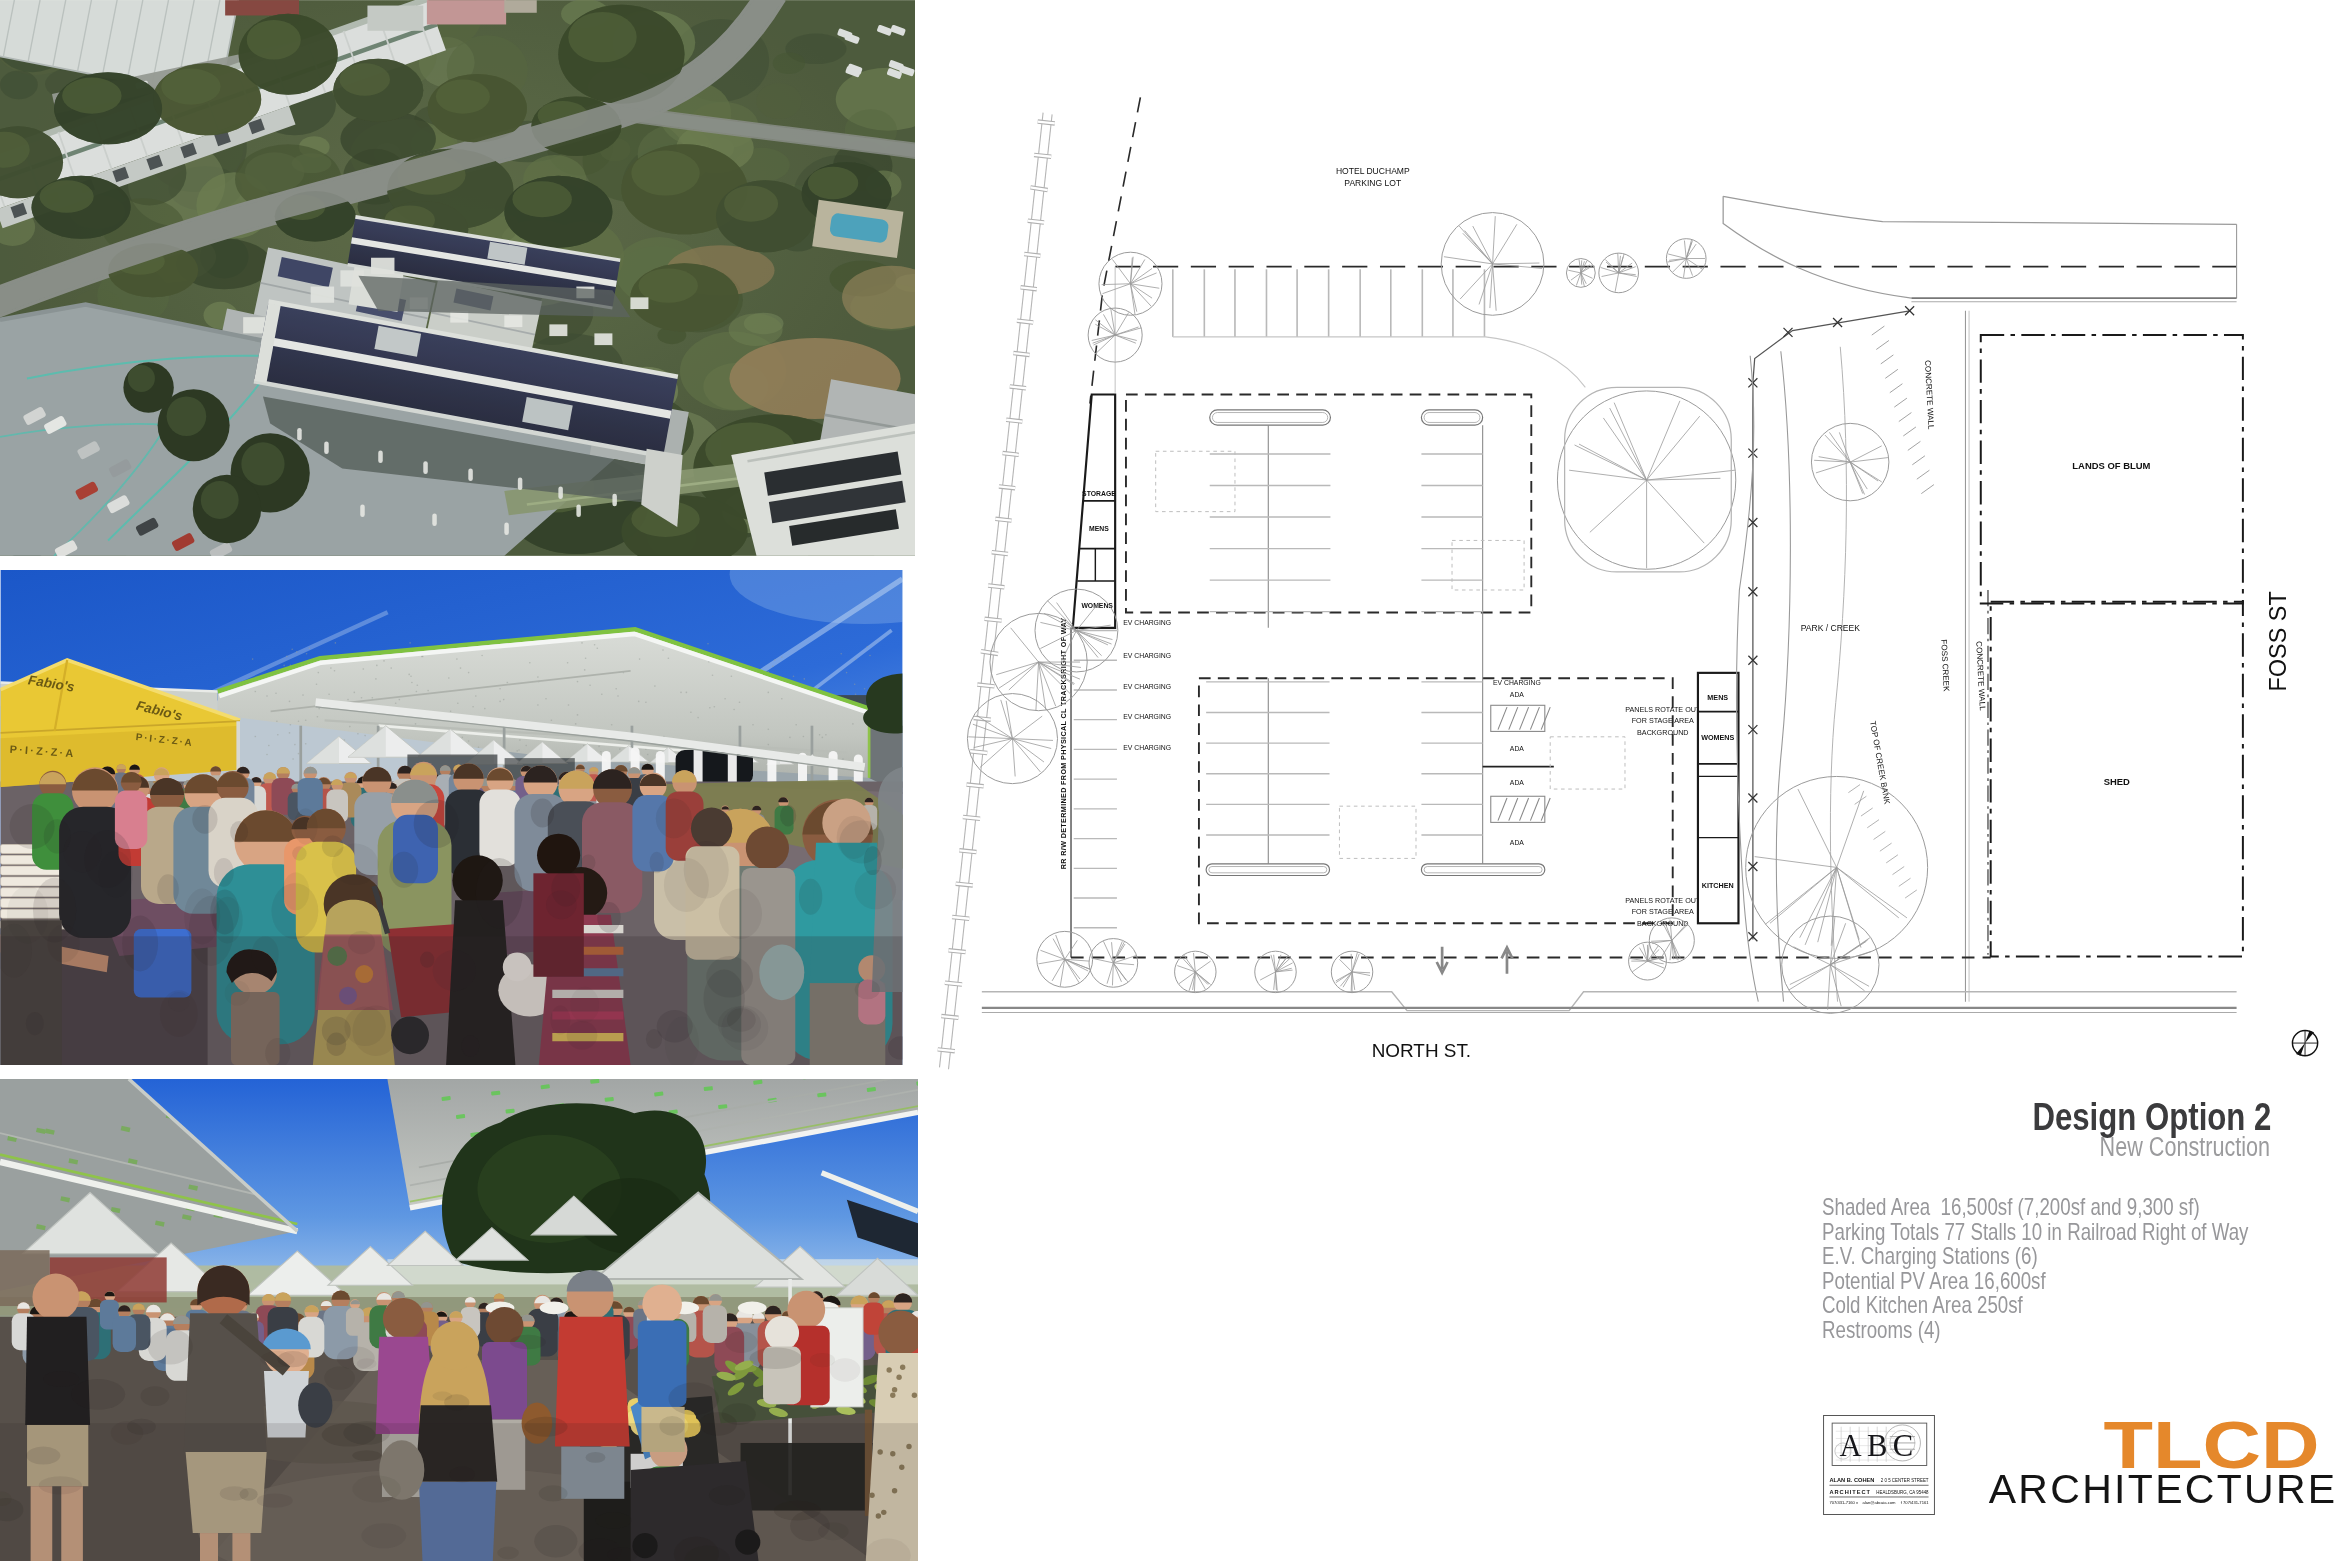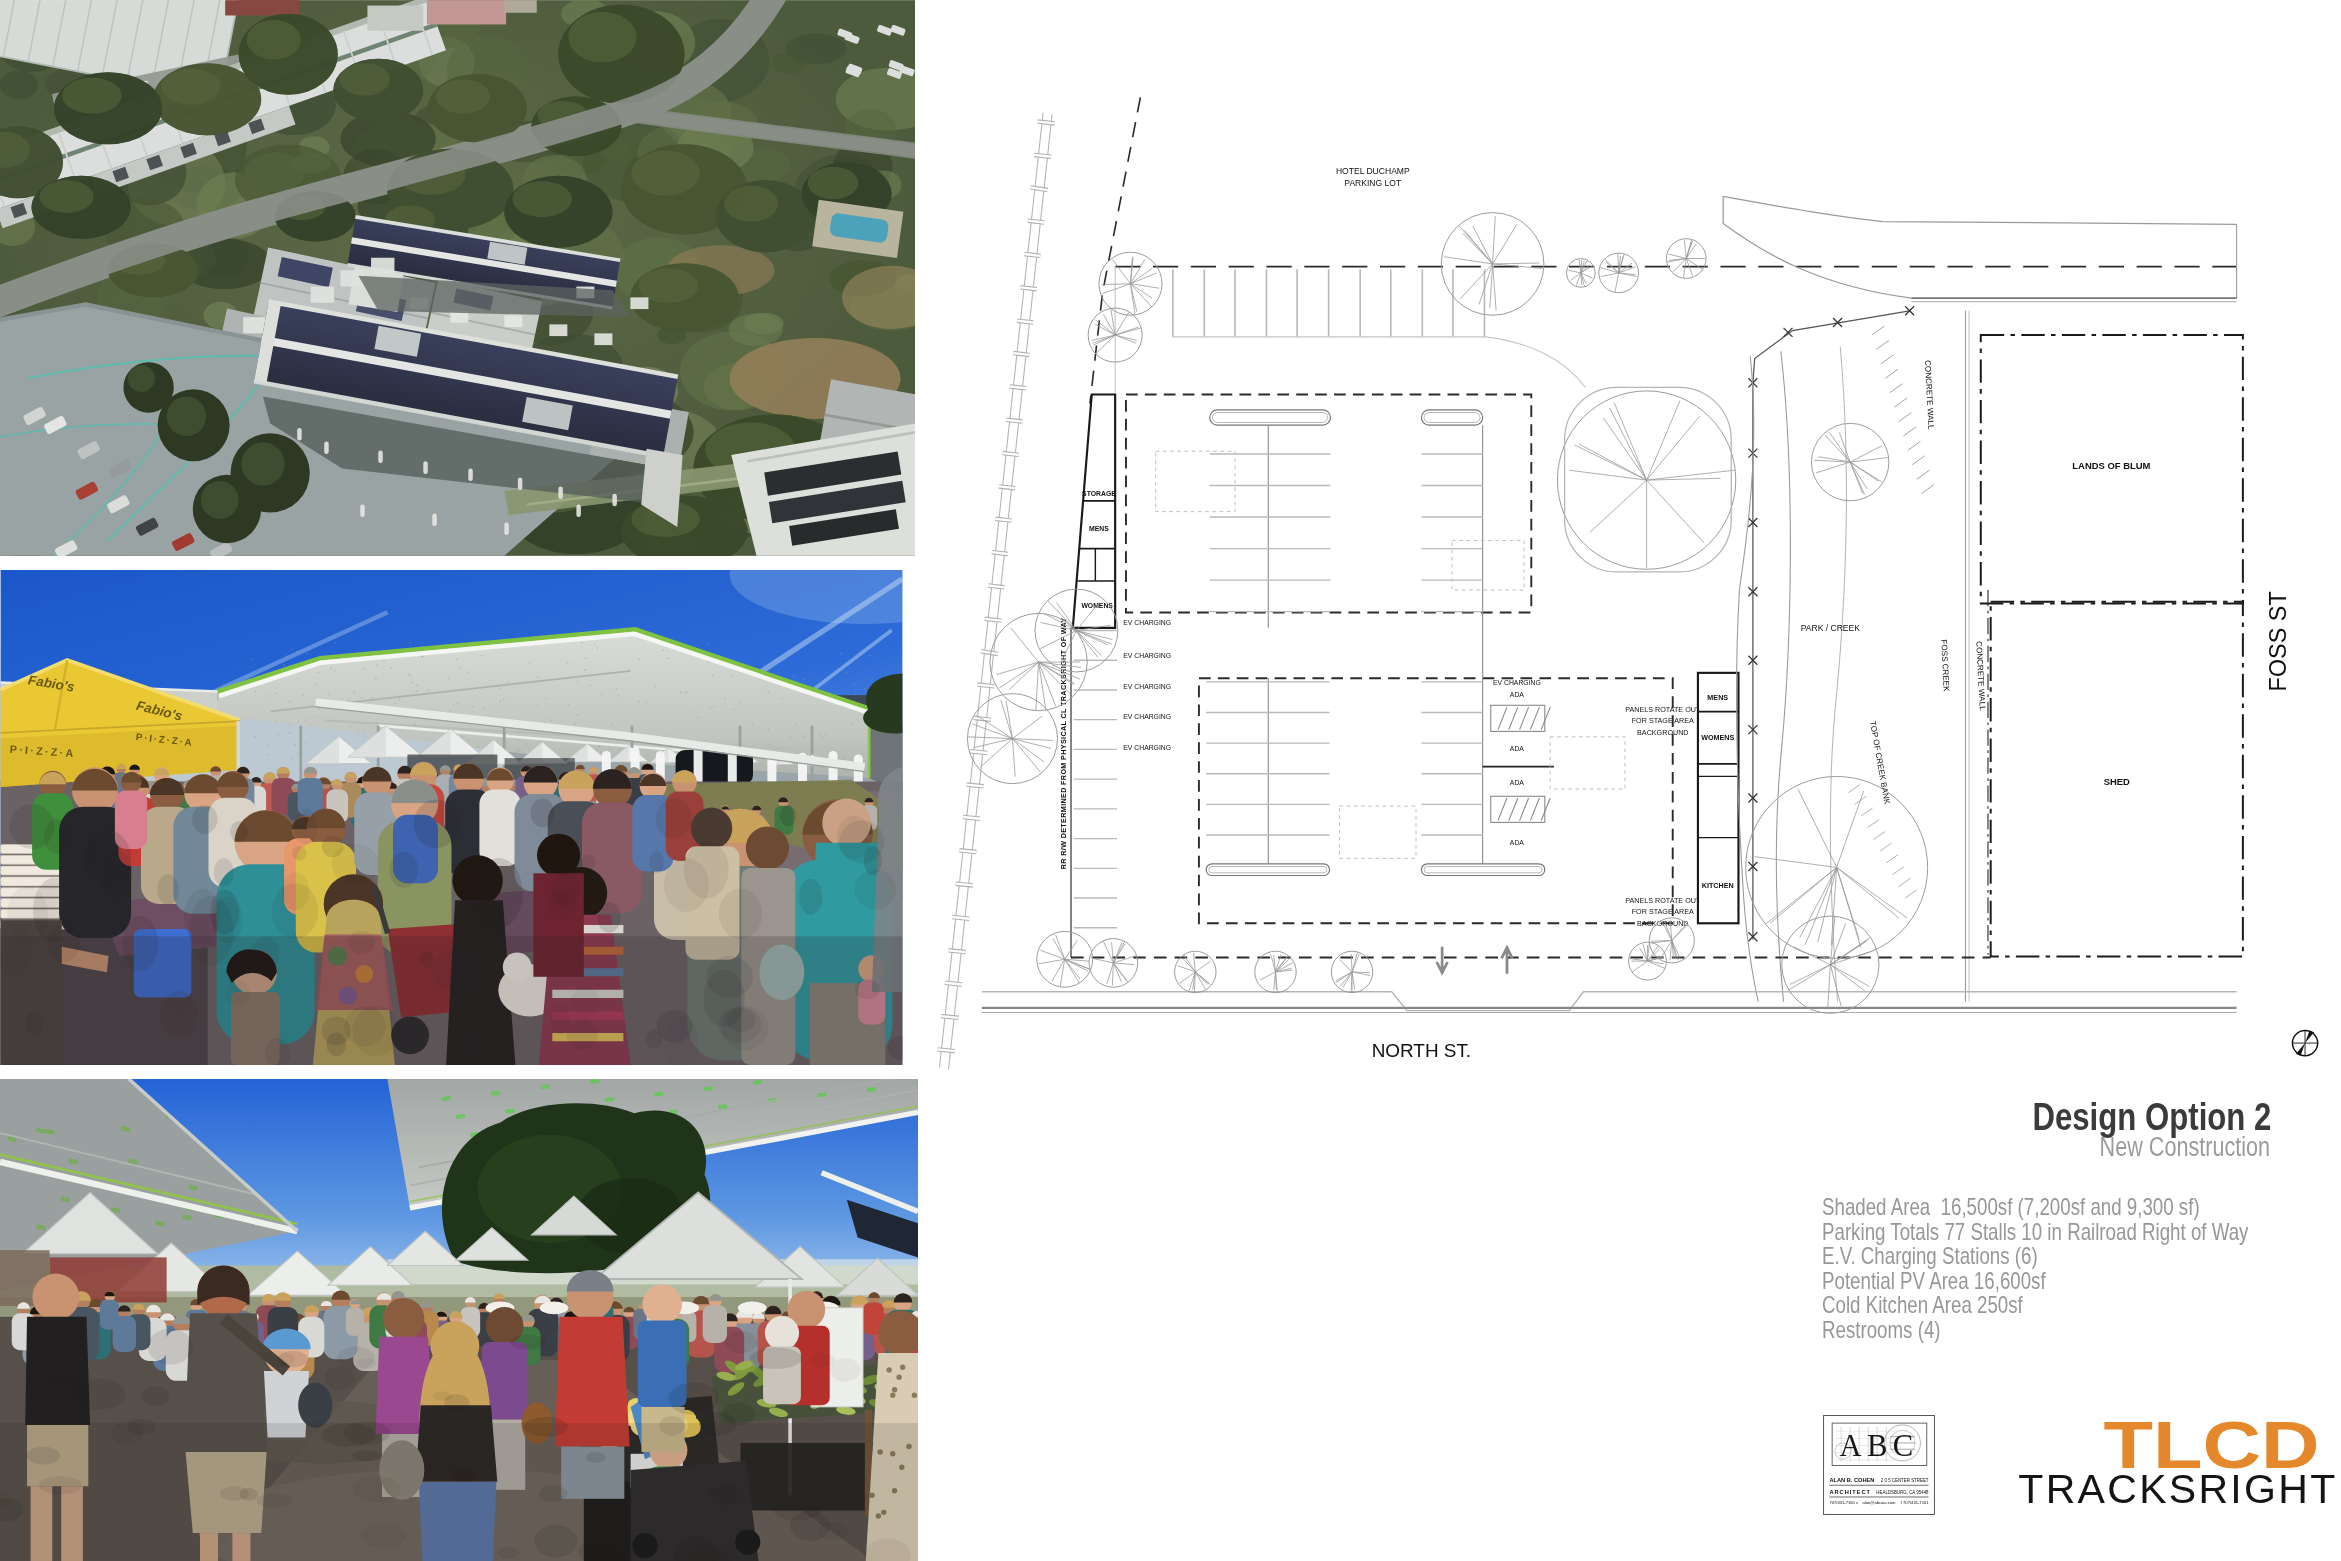--- a/index.html
+++ b/index.html
@@ -2124,14 +2124,14 @@
       <text x="7" y="88" font-size="6.3" font-weight="bold" fill="#111" letter-spacing="1.1">ARCHITECT</text>
       <text x="117" y="87.5" font-size="4.9" fill="#111" text-anchor="end">HEALDSBURG, CA 95448</text>
       <text x="7" y="99" font-size="4.6" fill="#111">707/431-7160 v</text>
       <text x="62" y="99" font-size="4.6" fill="#111" text-anchor="middle">alan@abcaia.com</text>
       <text x="117" y="99" font-size="4.6" fill="#111" text-anchor="end">f 707/431-7161</text>
     </svg>
 <div class="t1">Design Option 2</div>
 <div class="t2">New Construction</div>
 <div class="info">Shaded Area&nbsp;&nbsp;16,500sf (7,200sf and 9,300 sf)<br>Parking Totals 77 Stalls 10 in Railroad Right of Way<br>E.V. Charging Stations (6)<br>Potential PV Area 16,600sf<br>Cold Kitchen Area 250sf<br>Restrooms (4)</div>
 <div class="tlcd">TLCD</div>
-<div class="arch">TRACKSRIGHT</div>
+<div class="arch">ARCHITECTURE</div>
 </div>
 
 </body></html>

